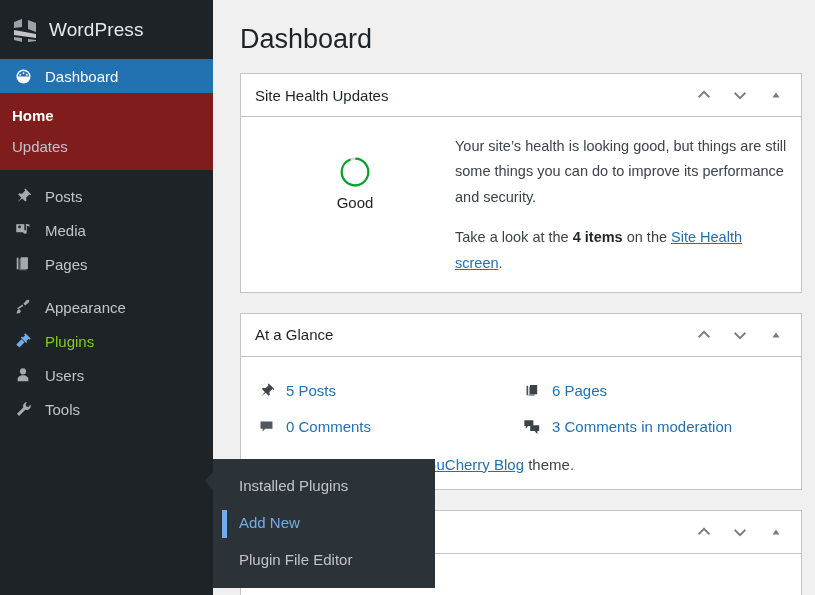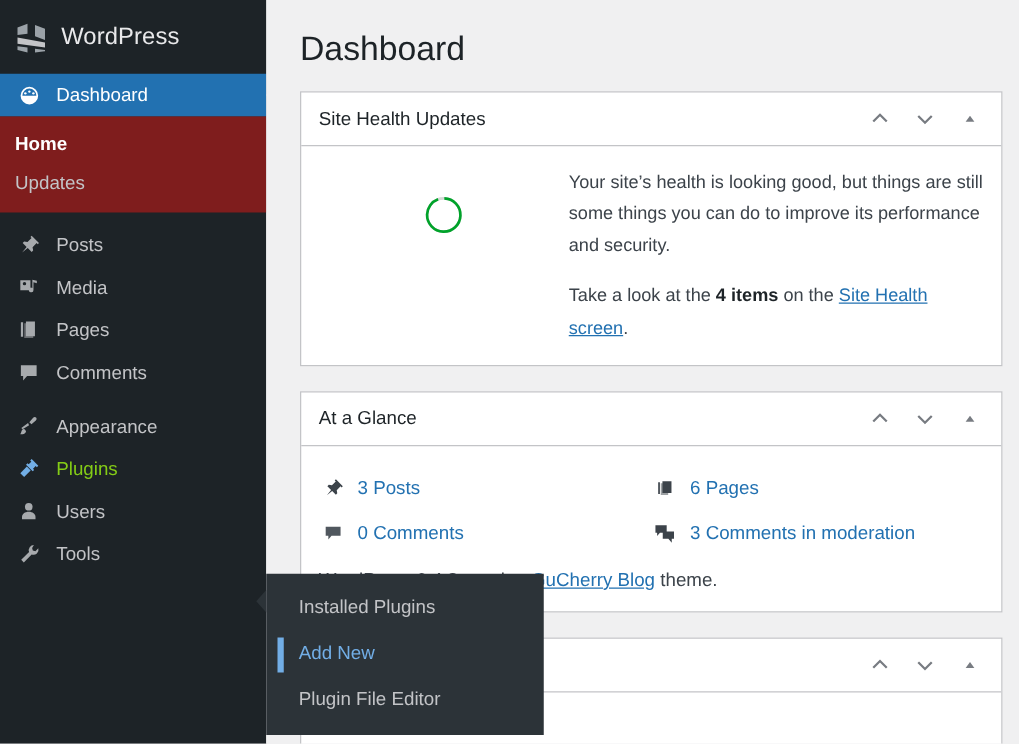--- a/index.html
+++ b/index.html
@@ -255,28 +255,20 @@
       <span class="mi-icon">
         <svg viewBox="0 0 20 20" width="18" height="18" fill="#a7aaad">
           <path d="M3 3h2v13H3z"></path>
           <path d="M6 4h8v13H6z" opacity=".55"></path>
           <path d="M7.5 2.5h8v13h-8z"></path>
         </svg>
       </span>
       <span>Pages</span>
     </div>
 
-    <div class="menu-item">
-      <span class="mi-icon">
-        <svg viewBox="0 0 20 20" width="18" height="18" fill="#a7aaad">
-          <path d="M3 3.5h14v9.5H8.5L5 17v-4H3z"></path>
-        </svg>
-      </span>
-      <span>Comments</span>
-    </div>
 
     <div class="menu-gap"></div>
 
     <div class="menu-item">
       <span class="mi-icon">
         <svg viewBox="0 0 20 20" width="18" height="18" fill="#a7aaad">
           <path d="M16.5 2.3c-.7-.7-1.8-.6-2.6.2l-3.4 3.9 1.9 1.9 3.9-3.4c.8-.8.9-1.9.2-2.6z"></path>
           <path d="M9.4 7.1l-6 4.4 1.1 1.1 5.8-3.6z"></path>
           <path d="M4.2 13.2c-.8.8-.9 3-1.7 3.8 1.6.4 3.6-.2 4.4-1a1.9 1.9 0 10-2.7-2.8z"></path>
         </svg>
@@ -341,20 +333,21 @@
       </div>
       <div class="pb-body">
         <div class="health-wrap">
           <div class="health-left">
             <div class="health-dial">
               <svg viewBox="0 0 36 36" width="32" height="32">
                 <circle cx="18" cy="18" r="15" fill="none" stroke="#d7d7d7" stroke-width="2.4"></circle>
                 <circle cx="18" cy="18" r="15" fill="none" stroke="#00a32a" stroke-width="2.4" stroke-dasharray="88 94" stroke-linecap="butt" transform="rotate(-88 18 18)"></circle>
               </svg>
             </div>
+            <div class="health-label">Good</div>
           </div>
           <div class="health-right">
             <p>Your site’s health is looking good, but things are still some things you can do to improve its performance and security.</p>
             <p><span>Take a look at the </span><strong>4 items</strong><span> on the </span><a href="#">Site Health screen</a><span>.</span></p>
           </div>
         </div>
       </div>
     </section>
 
     <section class="postbox">
@@ -380,21 +373,21 @@
       </div>
       <div class="pb-body">
         <div class="glance-grid">
 
           <div class="glance-item">
             <span class="g-icon">
               <svg viewBox="0 0 20 20" width="17" height="17" fill="#3c434a">
                 <path d="M12.6 1.7l-1.1 1.1 1 1-3.6 3.6-3-.5-1.3 1.3 3.5 3.5-4 5 5-4 3.5 3.5 1.3-1.3-.5-3 3.6-3.6 1 1 1.1-1.1z"></path>
               </svg>
             </span>
-            <span class="g-text">3 Posts</span>
+            <span class="g-text">5 Posts</span>
           </div>
 
           <div class="glance-item">
             <span class="g-icon">
               <svg viewBox="0 0 20 20" width="17" height="17" fill="#3c434a">
                 <path d="M3 4.5h1.6v11H3z"></path>
                 <path d="M5.4 5.5h7v11h-7z" opacity=".5"></path>
                 <path d="M7 3.5h8.5v11H7z"></path>
               </svg>
             </span>

